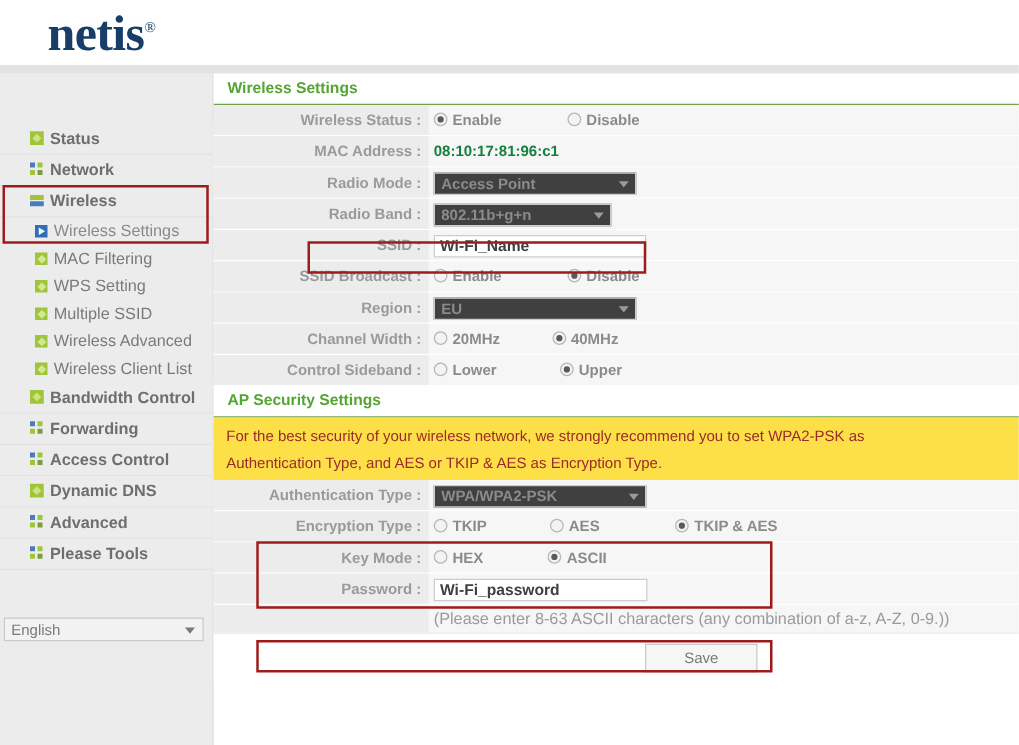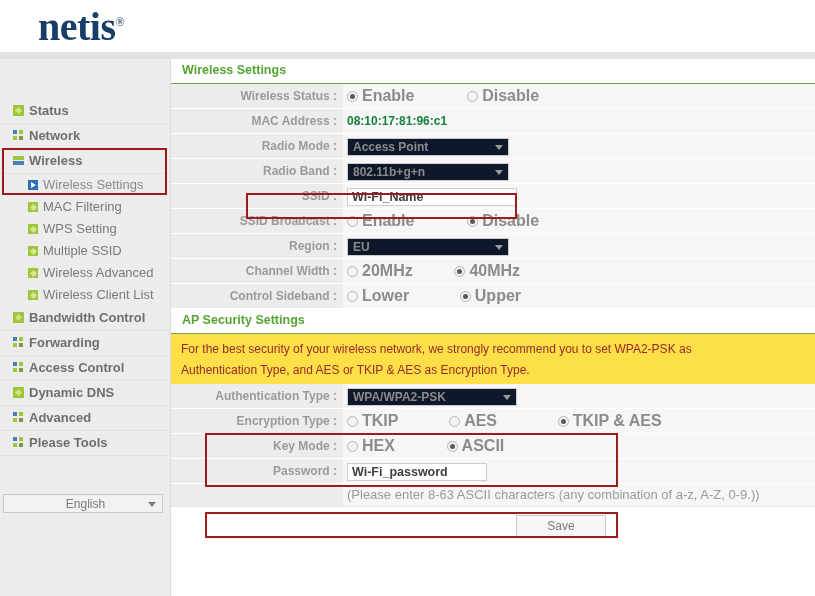--- a/index.html
+++ b/index.html
@@ -66,21 +66,21 @@
     height: 24px;
     line-height: 24px;
     border-bottom: 1px solid #e2e2e2;
     color: #7a7a7a;
     font-size: 13px;
     white-space: nowrap;
     background: #ececec;
   }
   .nav-item.top {
     font-weight: bold;
-    padding-left: 13px;
+    padding-left: 24px;
     color: #6e6e6e;
   }
   .nav-item.sub {
     padding-left: 28px;
     font-weight: normal;
     border-bottom: none;
     height: 22px;
     line-height: 22px;
     background: transparent;
   }
@@ -164,21 +164,20 @@
     position: absolute;
     left: 3px; top: 435px;
     width: 160px; height: 19px;
     border: 1px solid #c9c9c9;
     background: #f2f2f2;
     font-size: 12px;
     color: #7a7a7a;
     line-height: 19px;
     padding-left: 5px;
     box-sizing: border-box;
-    text-align: center;
   }
   .lang-select .arrow {
     position: absolute;
     right: 6px; top: 7px;
     width: 0; height: 0;
     border-left: 4px solid transparent;
     border-right: 4px solid transparent;
     border-top: 5px solid #7a7a7a;
   }
 
@@ -229,21 +228,21 @@
     padding-left: 4px;
   }
   .row .val.plain {
     color: #15803d;
   }
 
   
   .radio-opt {
     display: inline-block;
     margin-right: 10px;
-    font-size: 16px;
+    font-size: 12px;
     color: #8b8b8b;
     white-space: nowrap;
   }
   .rd {
     display: inline-block;
     width: 11px; height: 11px;
     border-radius: 50%;
     border: 1px solid #b6b6b6;
     background: #f3f3f3;
     vertical-align: -1px;
@@ -260,21 +259,21 @@
     background: #5a5a5a;
   }
 
   
   .sel {
     display: inline-block;
     position: relative;
     height: 18px;
     line-height: 17px;
     border: 1px solid #cccccc;
-    background: #0f172a;
+    background: #404040;
     font-size: 12px;
     color: #8b8b8b;
     padding: 0 20px 0 5px;
     box-sizing: border-box;
     vertical-align: middle;
   }
   .sel .arrow {
     position: absolute;
     right: 5px; top: 6px;
     width: 0; height: 0;
@@ -456,21 +455,21 @@
     <div class="row">
       <div class="lbl">Radio Mode :</div>
       <div class="val">
         <span class="sel" style="width:162px"><span>Access Point</span><span class="arrow"></span></span>
       </div>
     </div>
 
     <div class="row">
       <div class="lbl">Radio Band :</div>
       <div class="val">
-        <span class="sel" style="width:162px"><span>802.11b+g+n</span><span class="arrow"></span></span>
+        <span class="sel" style="width:142px"><span>802.11b+g+n</span><span class="arrow"></span></span>
       </div>
     </div>
 
     <div class="row">
       <div class="lbl">SSID :</div>
       <div class="val">
         <span class="inp" style="width:170px">Wi-Fi_Name</span>
       </div>
     </div>
 
@@ -539,21 +538,21 @@
       <div class="val">
         <span class="radio-opt"><span class="rd"></span><span>HEX</span></span>
         <span style="display:inline-block;width:35px"></span>
         <span class="radio-opt"><span class="rd on"></span><span>ASCII</span></span>
       </div>
     </div>
 
     <div class="row">
       <div class="lbl">Password :</div>
       <div class="val">
-        <span class="inp" style="width:140px">Wi-Fi_password</span>
+        <span class="inp" style="width:171px">Wi-Fi_password</span>
       </div>
     </div>
 
     <div class="hintrow">
       <div class="lbl"></div>
       <div class="hint">(Please enter 8-63 ASCII characters (any combination of a-z, A-Z, 0-9.))</div>
     </div>
 
     <div class="saverow">
       <div class="save-btn">Save</div>

